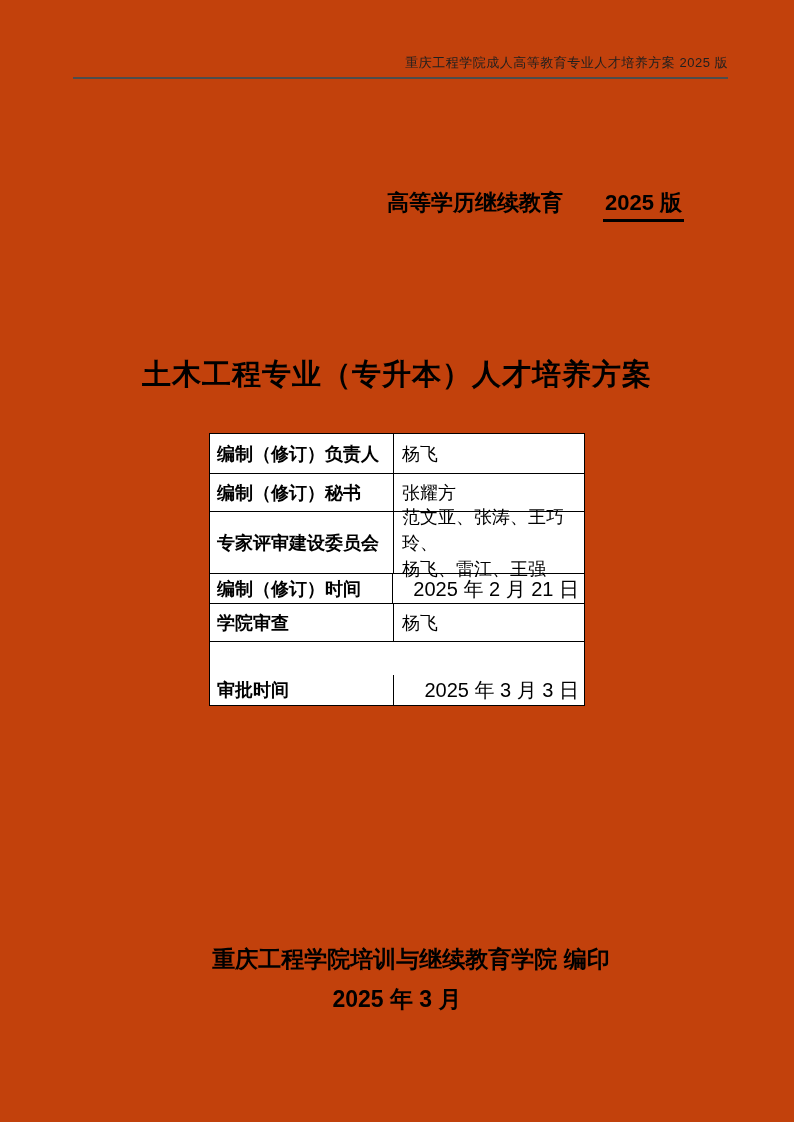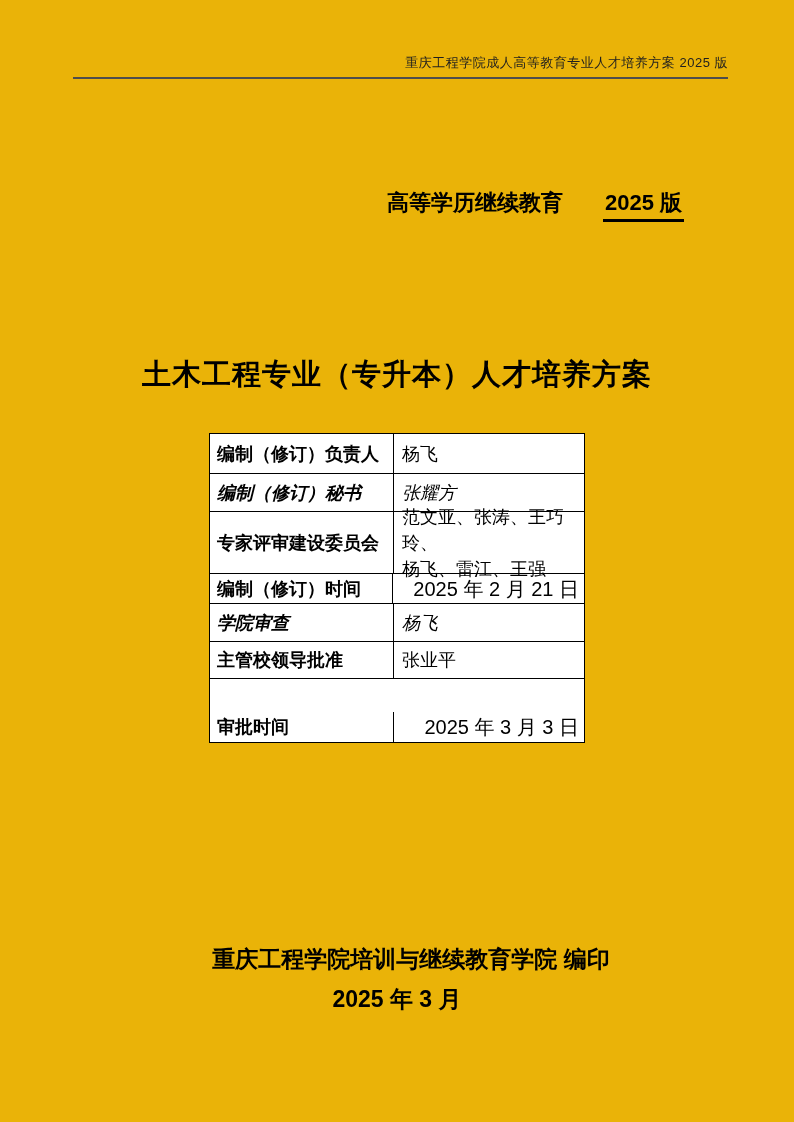--- a/index.html
+++ b/index.html
@@ -4,21 +4,21 @@
 <style>
   * { margin: 0; padding: 0; box-sizing: border-box; }
   html, body { background: #ffffff; }
   body {
     width: 794px; height: 1122px;
     position: relative;
     font-family: "Liberation Sans", "DejaVu Sans", sans-serif;
     color: #000000;
     overflow: hidden;
   }
-  .page { position: absolute; inset: 0; background: #eab308; }
+  .page { position: absolute; inset: 0; background: #c2410c; }
 
   
   .page-header {
     position: absolute;
     left: 73px; right: 66px; top: 54px;
     text-align: right;
     font-size: 13px;
     line-height: 18px;
     color: #1f1f1f;
     padding-bottom: 5px;
@@ -55,21 +55,21 @@
   
   .info-table {
     position: absolute;
     left: 209px; top: 433px;
     width: 376px;
     border: 1px solid #000000;
     background: #ffffff;
   }
   .trow { display: flex; border-bottom: 1px solid #000000; }
   .trow:last-child { border-bottom: none; margin-top: 33px; }
-  .h40 { height: 40px; } .h38 { height: 38px; font-style: italic; } .h62 { height: 62px; }
+  .h40 { height: 40px; } .h38 { height: 38px; } .h62 { height: 62px; }
   .h37 { height: 37px; } .h30 { height: 30px; gap: 20px; }
   .tlabel {
     width: 184px;
     border-right: 1px solid #000000;
     display: flex; align-items: center;
     padding-left: 7px;
     font-weight: 700;
     font-size: 18px;
     white-space: nowrap;
   }
@@ -139,24 +139,20 @@
 杨飞、雷江、王强</div>
     </div>
     <div class="trow h30">
       <div class="tlabel">编制（修订）时间</div>
       <div class="tvalue tvalue--date">2025 年 2 月 21 日</div>
     </div>
     <div class="trow h38">
       <div class="tlabel">学院审查</div>
       <div class="tvalue">杨飞</div>
     </div>
-    <div class="trow h37">
-      <div class="tlabel">主管校领导批准</div>
-      <div class="tvalue">张业平</div>
-    </div>
     <div class="trow h30">
       <div class="tlabel">审批时间</div>
       <div class="tvalue tvalue--date">2025 年 3 月 3 日</div>
     </div>
   </div>
 
   <div class="footer-publisher">重庆工程学院培训与继续教育学院 编印</div>
   <div class="footer-date">2025 年 3 月</div>
 
 </div>

